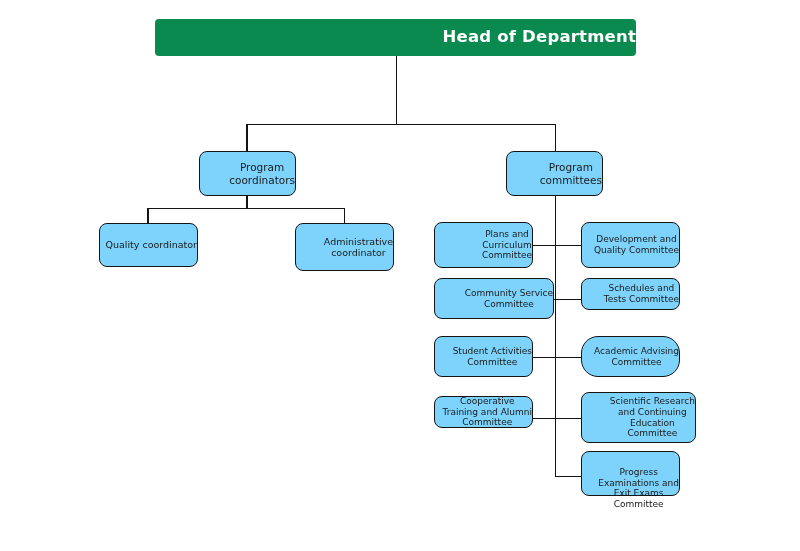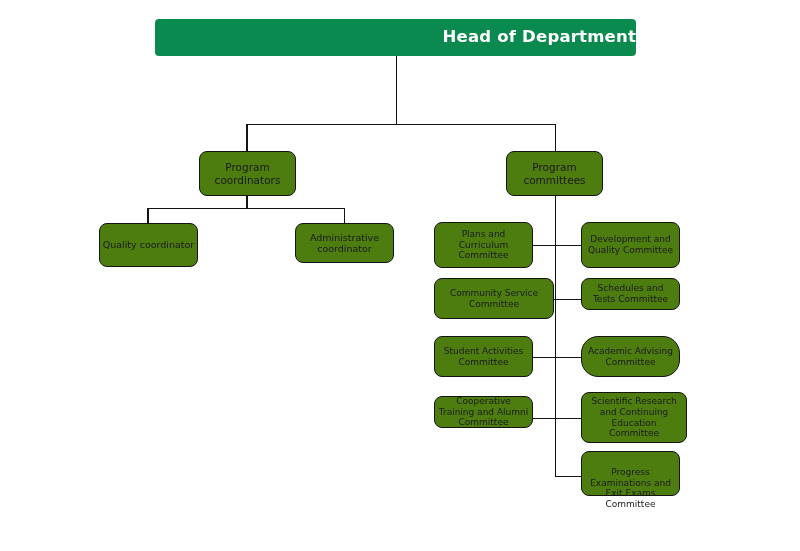--- a/index.html
+++ b/index.html
@@ -39,26 +39,26 @@
     font-weight: bold;
     letter-spacing: 0.2px;
     line-height: 1.1;
     text-align: center;
   }
 
   
   .node {
     position: absolute;
     box-sizing: border-box;
-    background: #4d7c0f;
+    background: #7dd3fc;
     border: 1.6px solid #141414;
     border-radius: 8px;
     display: flex;
     align-items: center;
-    justify-content: center;
+    justify-content: flex-end;
     z-index: 3;
   }
   .node .node-text {
     color: #1b1b1b;
     text-align: center;
     line-height: 1.18;
     white-space: pre-line;
   }
 
   
@@ -114,21 +114,21 @@
 
   <div class="line v" style="left:246px; top:196px; height:13px;"></div>
   <div class="line h" style="left:147px; top:207.5px; width:198px;"></div>
   <div class="line v" style="left:147px; top:207.5px; height:16px;"></div>
   <div class="line v" style="left:343.5px; top:207.5px; height:16px;"></div>
 
   <div class="node coord" style="left:99px; top:223px; width:99px; height:44px;">
     <span class="node-text">Quality coordinator</span>
   </div>
 
-  <div class="node coord" style="left:295px; top:223px; width:99px; height:40px;">
+  <div class="node coord" style="left:295px; top:223px; width:99px; height:48px;">
     <span class="node-text">Administrative
 coordinator</span>
   </div>
 
   <div class="node level2" style="left:506px; top:151px; width:97px; height:45px;">
     <span class="node-text">Program
 committees</span>
   </div>
 
   <div class="line v" style="left:554.5px; top:196px; height:281px;"></div>
@@ -174,21 +174,21 @@
   <div class="node committee" style="left:581px; top:278px; width:99px; height:32px;">
     <span class="node-text">Schedules and
 Tests Committee</span>
   </div>
 
   <div class="node committee" style="left:581px; top:336px; width:99px; height:41px;border-radius:17px;">
     <span class="node-text">Academic Advising
 Committee</span>
   </div>
 
-  <div class="node committee" style="left:581px; top:392px; width:106px; height:51px;">
+  <div class="node committee" style="left:581px; top:392px; width:115px; height:51px;">
     <span class="node-text">Scientific Research
 and Continuing
 Education
 Committee</span>
   </div>
 
   <div class="node committee overflow-node" style="left:581px; top:451px; width:99px; height:45px;">
     <span class="node-text">Progress
 Examinations and
 Exit Exams

